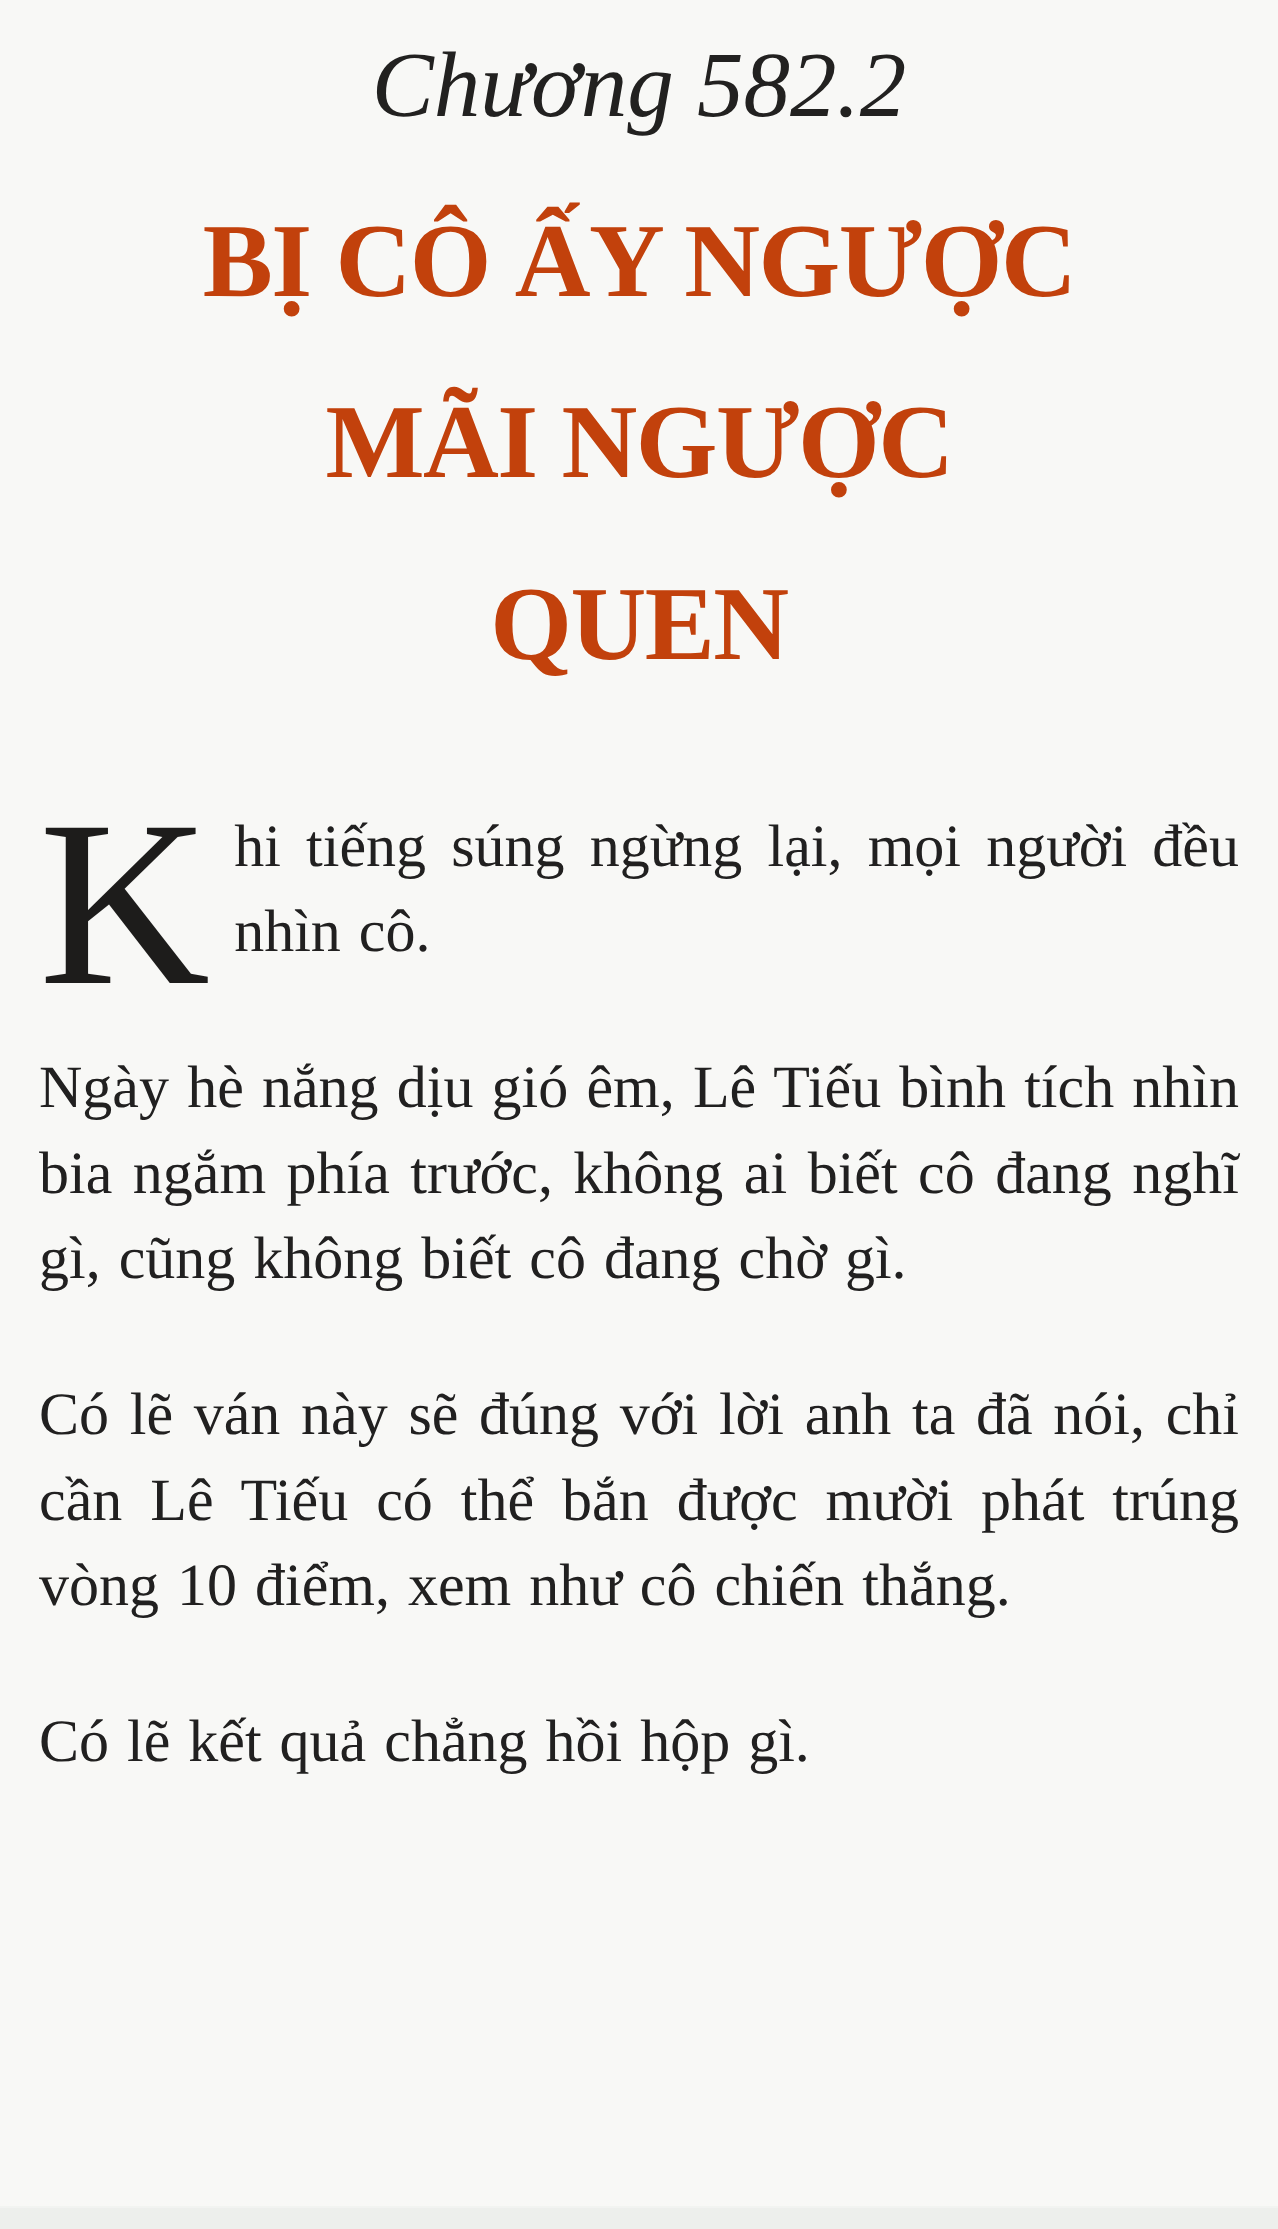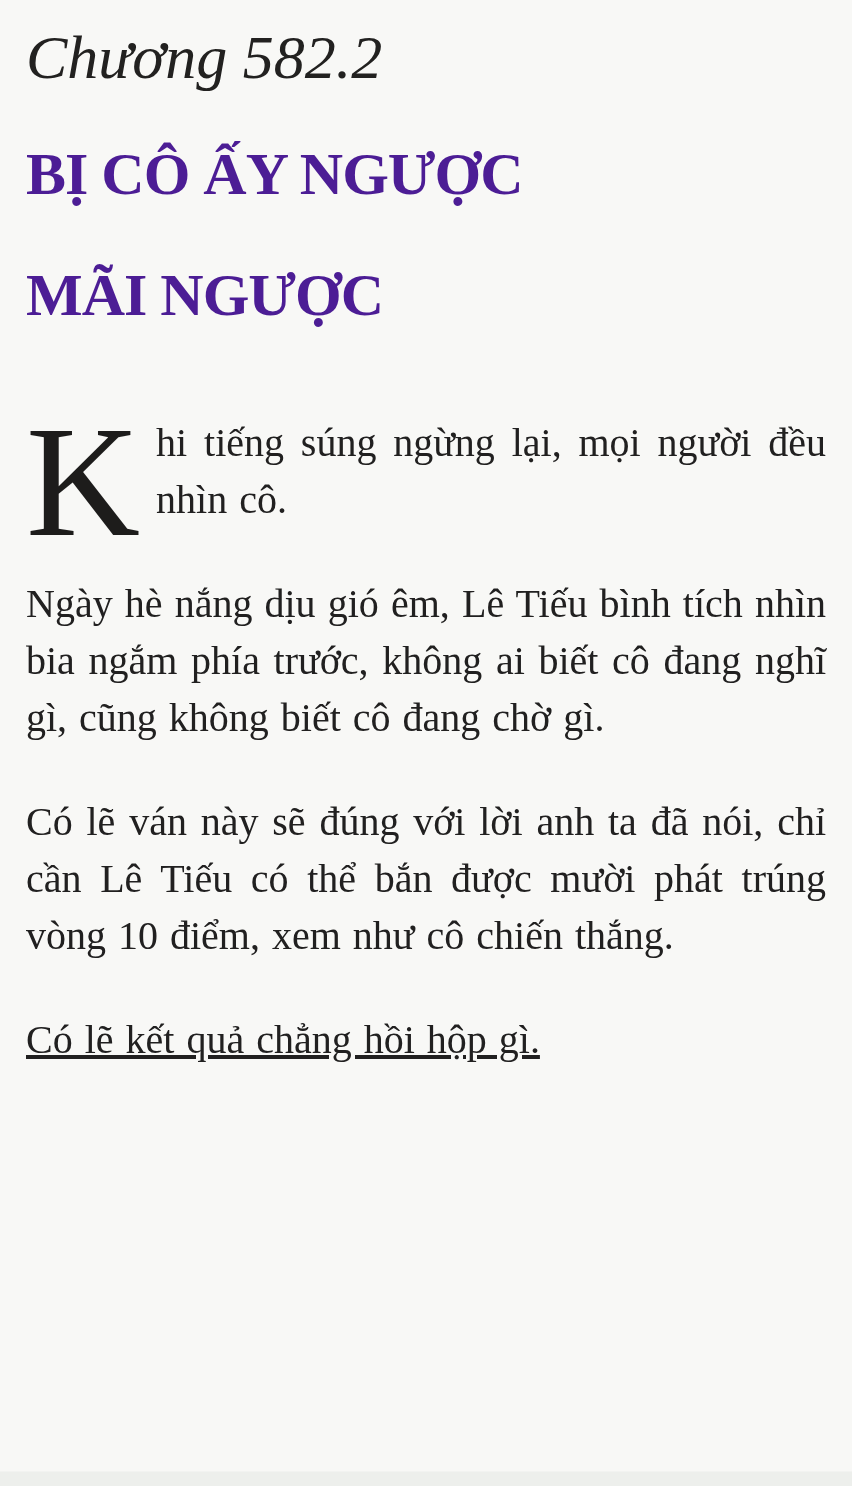--- a/index.html
+++ b/index.html
@@ -11,54 +11,53 @@
   .page {
     position: relative;
     width: 852px;
     height: 1486px;
     background: #f8f8f6;
     color: #1e1e1e;
     padding: 10px 26px 0 26px;
     overflow: hidden;
   }
   .chapter-header {
-    text-align: left;
+    text-align: center;
     margin-top: 6px;
   }
   .chapter-number {
     font-style: italic;
     font-size: 62px;
     line-height: 1.35;
     color: #222120;
   }
   .chapter-title {
     margin-top: 14px;
     font-weight: bold;
-    font-size: 60px;
+    font-size: 70px;
     line-height: 121px;
     letter-spacing: -1px;
-    color: #4c1d95;
+    color: #c2410c;
   }
   .chapter-title .title-line {
     white-space: nowrap;
   }
   .body-text {
     margin-top: 58px;
   }
   .paragraph {
     font-size: 40px;
     line-height: 57px;
     text-align: justify;
     color: #212020;
     margin-bottom: 47px;
     word-spacing: 2px;
   }
   .paragraph:last-child {
     margin-bottom: 11px;
-    text-decoration: underline;
   }
   .drop-cap {
     float: left;
     font-size: 158px;
     line-height: 0.76;
     padding: 8px 16px 0 0;
     color: #1d1c1b;
   }
   .bottom-bar {
     position: absolute;
@@ -73,20 +72,21 @@
 </head>
 <body>
 
 <div class="page">
 
   <div class="chapter-header">
     <div class="chapter-number">Chương 582.2</div>
     <div class="chapter-title">
       <div class="title-line">BỊ CÔ ẤY NGƯỢC</div>
       <div class="title-line">MÃI NGƯỢC</div>
+      <div class="title-line">QUEN</div>
     </div>
   </div>
 
   <div class="body-text">
     <p class="paragraph">
       <span class="drop-cap">K</span><span>hi tiếng súng ngừng lại, mọi người đều nhìn cô.</span>
     </p>
     <p class="paragraph">Ngày hè nắng dịu gió êm, Lê Tiếu bình tích nhìn bia ngắm phía trước, không ai biết cô đang nghĩ gì, cũng không biết cô đang chờ gì.</p>
     <p class="paragraph">Có lẽ ván này sẽ đúng với lời anh ta đã nói, chỉ cần Lê Tiếu có thể bắn được mười phát trúng vòng 10 điểm, xem như cô chiến thắng.</p>
     <p class="paragraph">Có lẽ kết quả chẳng hồi hộp gì.</p>

